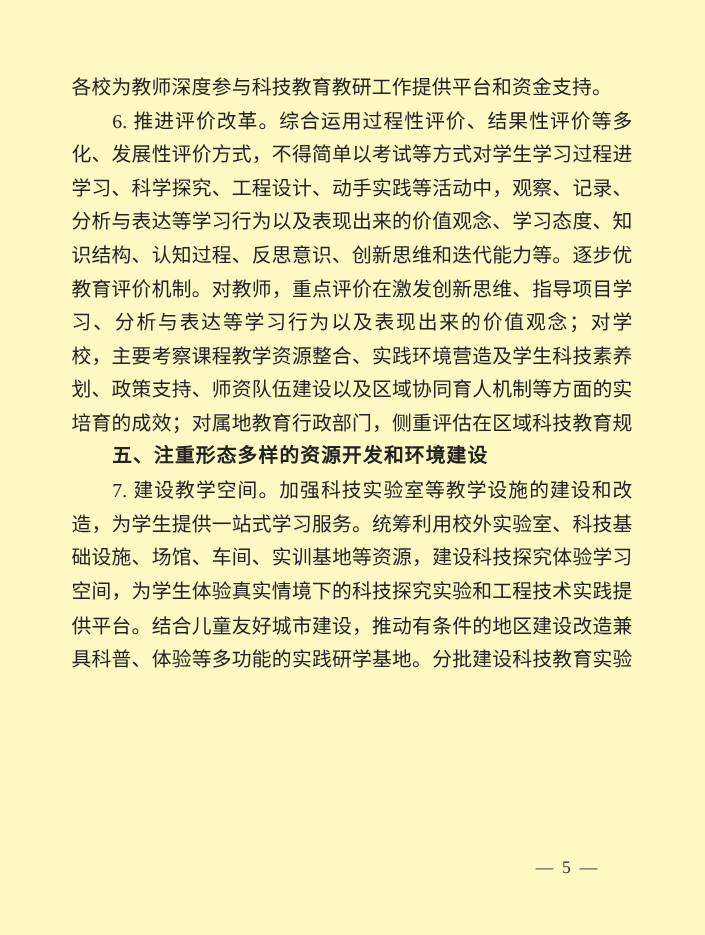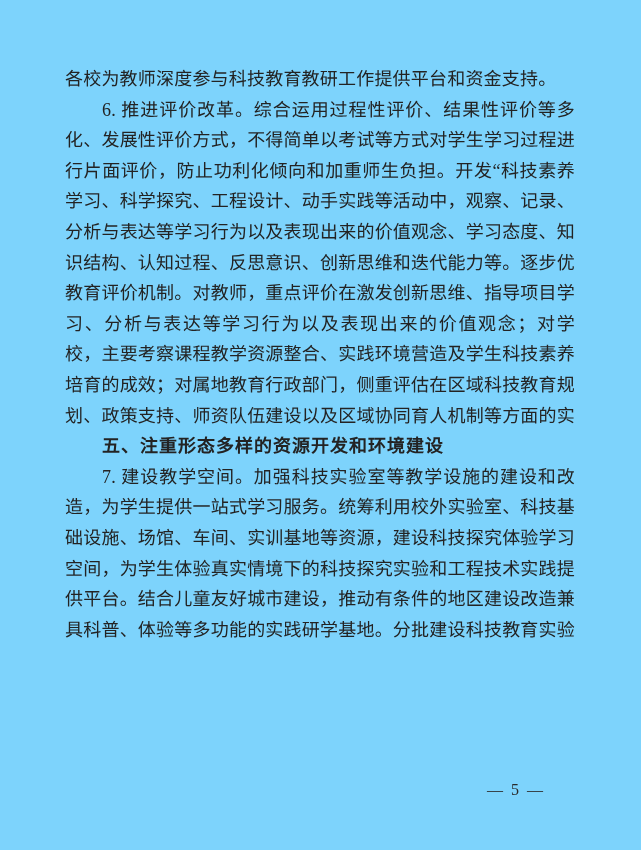--- a/index.html
+++ b/index.html
@@ -4,21 +4,21 @@
 <style>
   html, body {
     margin: 0;
     padding: 0;
     background: #ffffff;
   }
   .page {
     position: relative;
     width: 641px;
     height: 850px;
-    background: #7dd3fc;
+    background: #fef9c3;
     overflow: hidden;
     font-family: "Liberation Serif", "DejaVu Serif", serif;
     color: #232323;
   }
   .textblock {
     position: absolute;
     left: 65px;
     top: 64px;
     width: 510px;
   }
@@ -33,21 +33,21 @@
     white-space: normal;
     text-align: justify;
     text-align-last: justify;
     text-justify: inter-character;
     overflow: hidden;
   }
   .line.indent {
     text-indent: 37px;
   }
   .line.heading {
-    font-family: Liberation Serif, serif;
+    font-family: Liberation Mono, monospace;
     font-weight: 700;
     letter-spacing: 1px;
   }
   .pagenum {
     position: absolute;
     top: 778px;
     left: 487px;
     font-size: 16px;
     line-height: 24px;
     letter-spacing: 2px;
@@ -56,29 +56,28 @@
   }
 </style>
 </head>
 <body>
 
 <div class="page">
   <div class="textblock" id="textblock">
       <div class="line">各校为教师深度参与科技教育教研工作提供平台和资金支持。</div>
       <div class="line stretch indent">6. 推进评价改革。综合运用过程性评价、结果性评价等多元</div>
       <div class="line stretch">化、发展性评价方式，不得简单以考试等方式对学生学习过程进</div>
-      <div class="line stretch">行片面评价，防止功利化倾向和加重师生负担。开发“科技素养</div>
       <div class="line stretch">学习、科学探究、工程设计、动手实践等活动中，观察、记录、</div>
       <div class="line stretch">分析与表达等学习行为以及表现出来的价值观念、学习态度、知</div>
       <div class="line stretch">识结构、认知过程、反思意识、创新思维和迭代能力等。逐步优</div>
       <div class="line stretch">教育评价机制。对教师，重点评价在激发创新思维、指导项目学</div>
       <div class="line stretch">习、分析与表达等学习行为以及表现出来的价值观念；对学</div>
       <div class="line stretch">校，主要考察课程教学资源整合、实践环境营造及学生科技素养</div>
+      <div class="line stretch">划、政策支持、师资队伍建设以及区域协同育人机制等方面的实</div>
       <div class="line stretch">培育的成效；对属地教育行政部门，侧重评估在区域科技教育规</div>
-      <div class="line stretch">划、政策支持、师资队伍建设以及区域协同育人机制等方面的实</div>
       <div class="line indent heading">五、注重形态多样的资源开发和环境建设</div>
       <div class="line stretch indent">7. 建设教学空间。加强科技实验室等教学设施的建设和改</div>
       <div class="line stretch">造，为学生提供一站式学习服务。统筹利用校外实验室、科技基</div>
       <div class="line stretch">础设施、场馆、车间、实训基地等资源，建设科技探究体验学习</div>
       <div class="line stretch">空间，为学生体验真实情境下的科技探究实验和工程技术实践提</div>
       <div class="line stretch">供平台。结合儿童友好城市建设，推动有条件的地区建设改造兼</div>
       <div class="line stretch">具科普、体验等多功能的实践研学基地。分批建设科技教育实验</div>
     </div>
   <div class="pagenum">— 5 —</div>
 </div>

